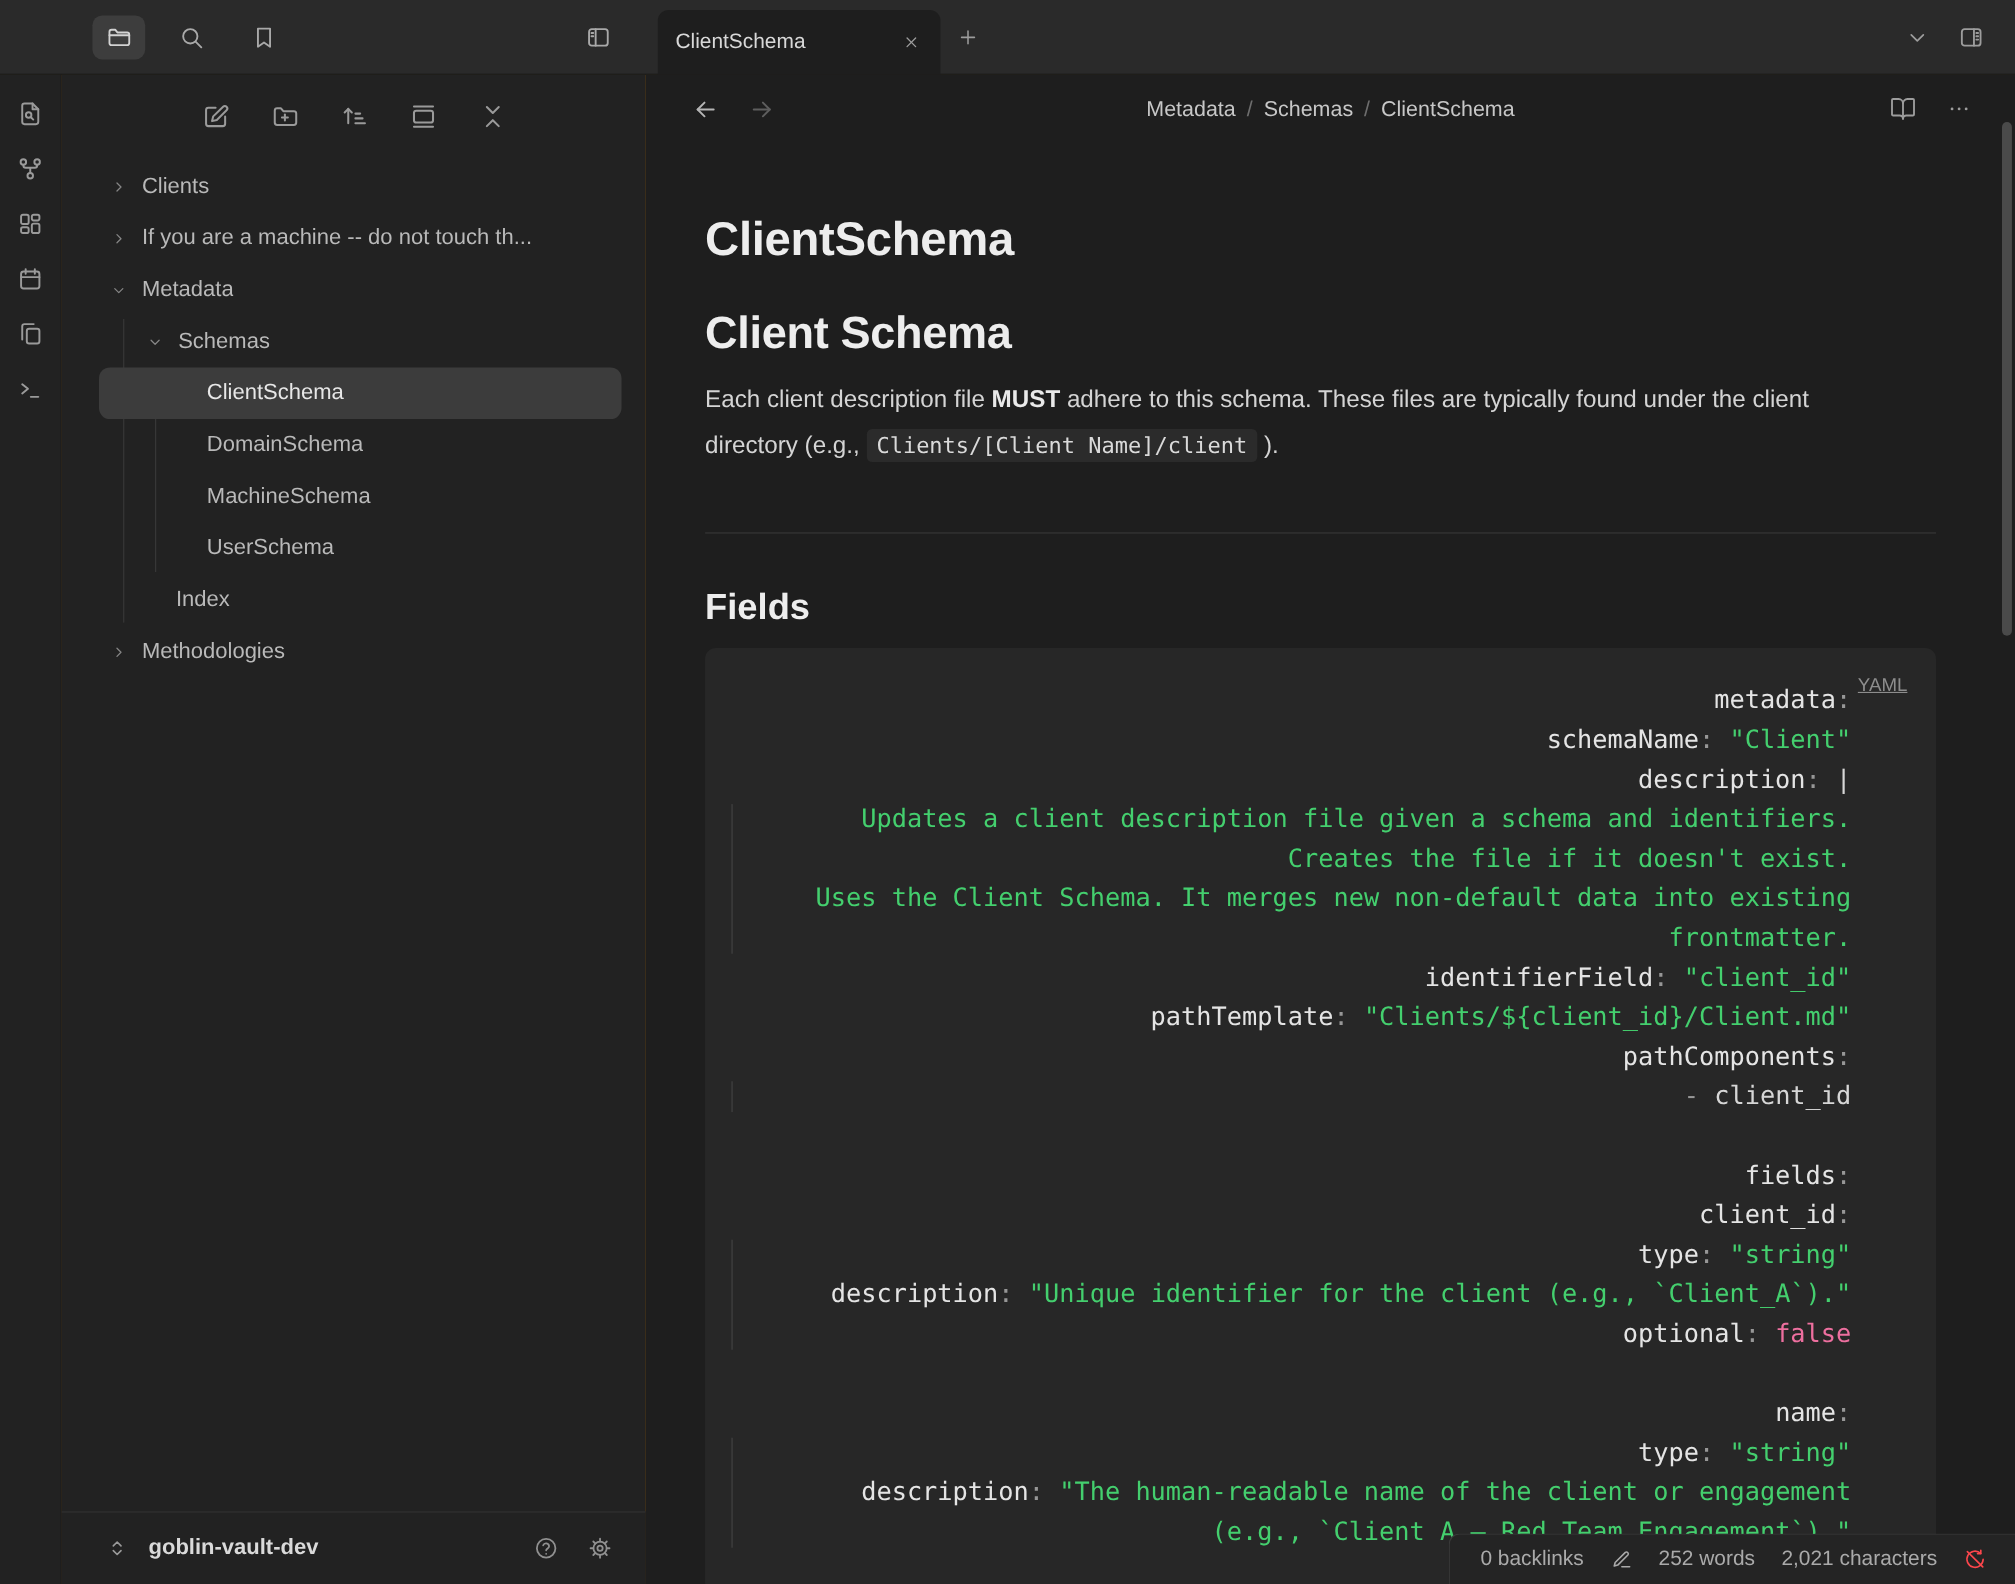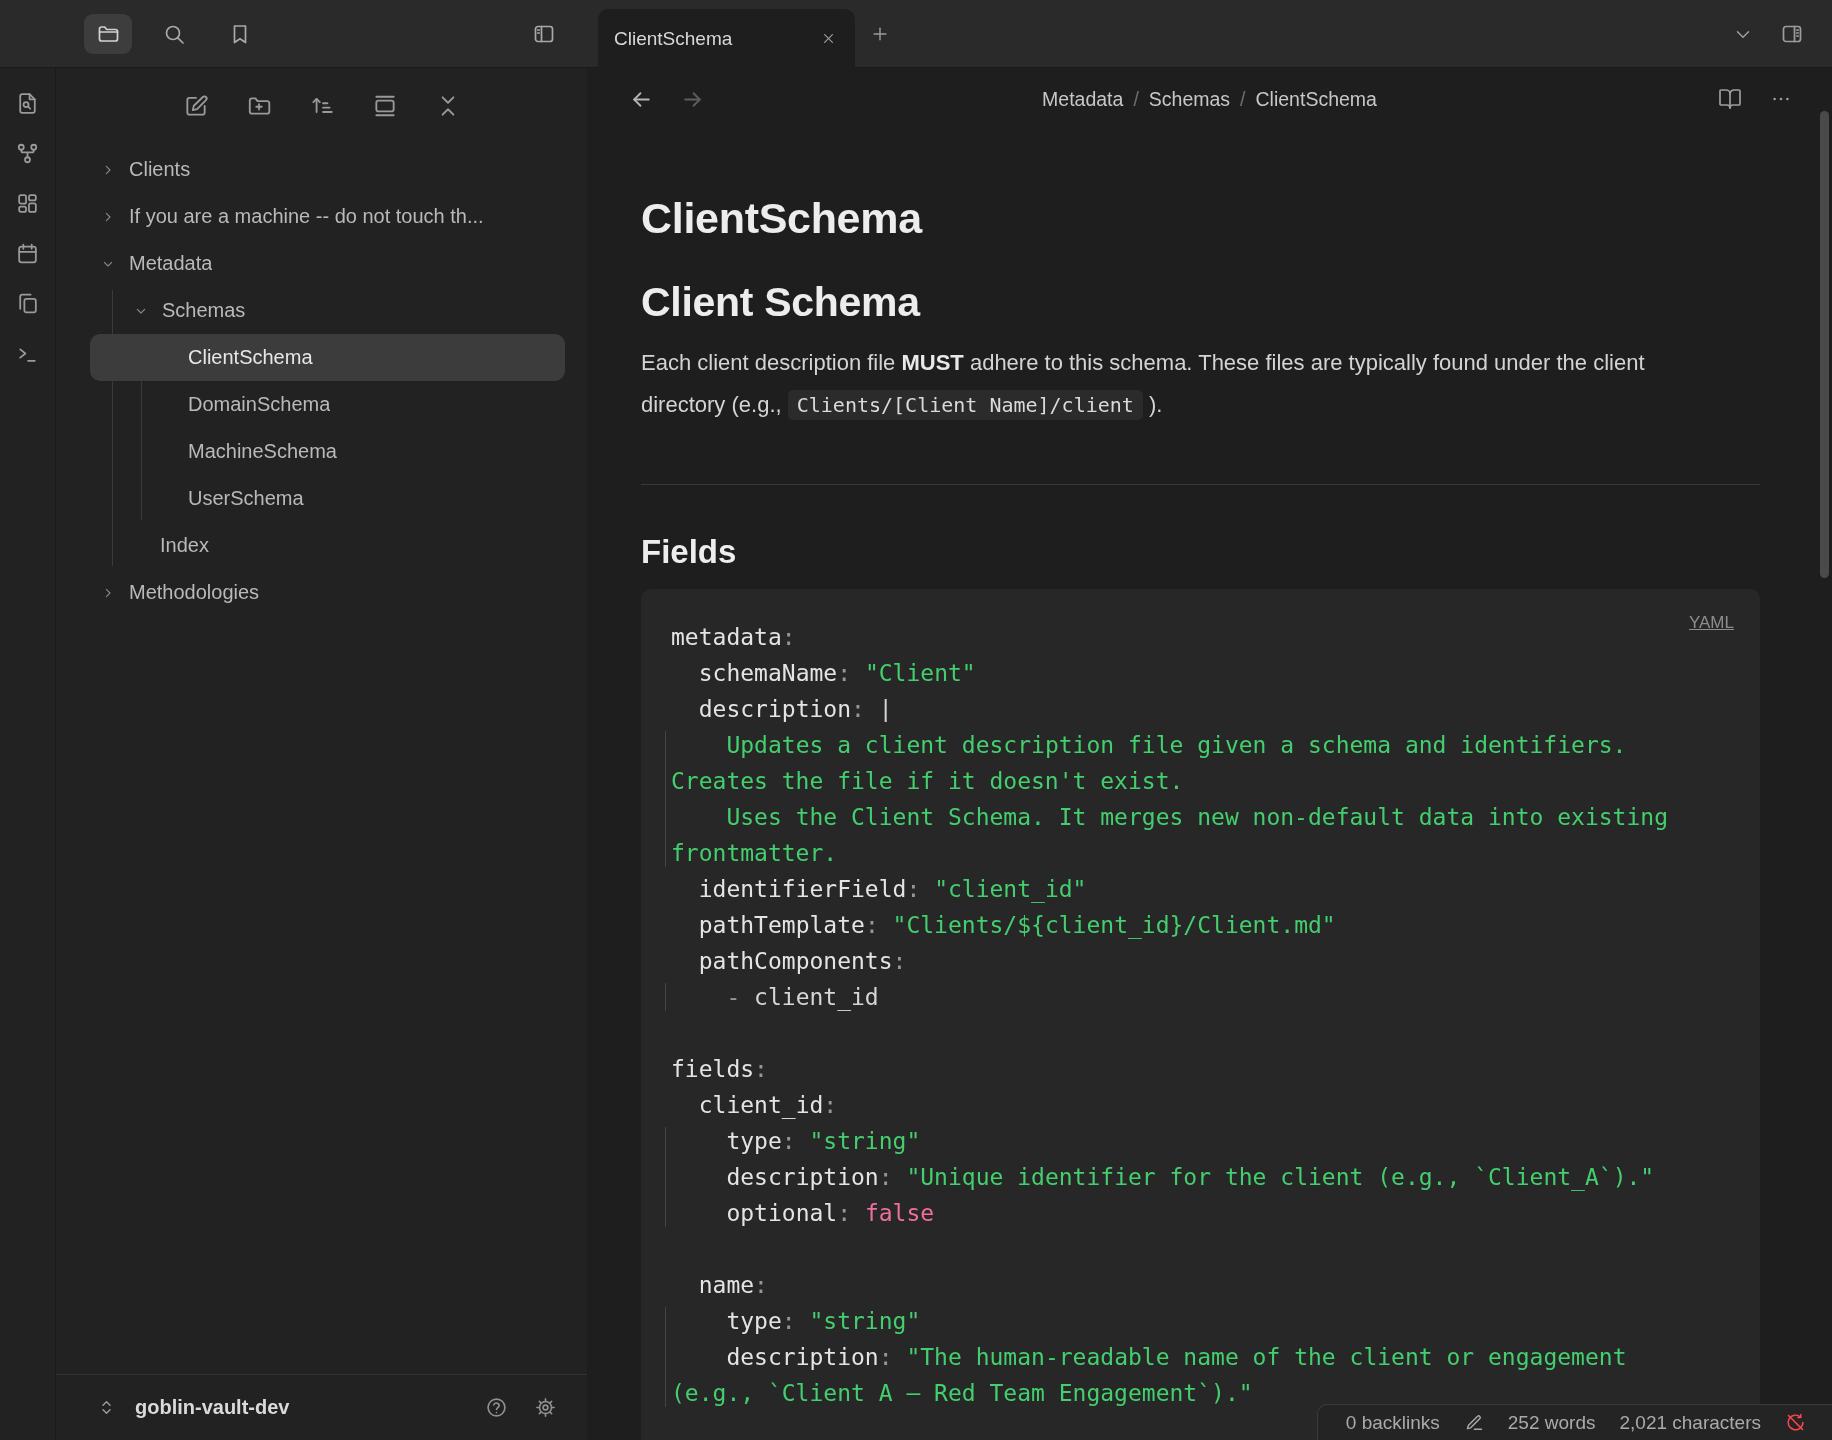--- a/index.html
+++ b/index.html
@@ -73,33 +73,33 @@
   .doc-p { margin-top:16px; font-size:22px; line-height:42px; color:#d4d4d4; max-width:1010px; }
   .doc-p b { color:#e9e9e9; }
   .inline-code { font-family:"DejaVu Sans Mono", monospace; font-size:20px; background:#2b2b2b; border-radius:5px; padding:3px 9px; color:#dadada; }
   .doc-hr { margin-top:58px; height:1px; background:#393939; }
   .doc-h2 { margin-top:48px; font-size:33px; font-weight:700; color:#ededed; }
 
   .codeblock { position:relative; margin-top:18px; background:#272727; border-radius:10px; padding:30px 30px 40px 30px;
                font-family:"DejaVu Sans Mono", monospace; font-size:23px; line-height:36px; color:#d6d6d6; height:860px; }
   .code-lang { position:absolute; top:16px; right:26px; font-family:"Liberation Sans", sans-serif; font-size:17px; color:#8d8d8d;text-decoration:underline; }
   .code-inner { max-width:1012px; }
-  .cblock { position:relative; white-space:pre-wrap; word-break:break-word; }
+  .cblock { position:relative; white-space:pre-wrap; word-break:break-word;text-align:right; }
   .cblock.guided::before { content:""; position:absolute; left:-6px; top:4px; bottom:4px; width:1px; background:#454545; }
   .cblank { height:36px; }
   .seg-k { color:#e4e4e4; }
   .seg-p { color:#979797; }
   .seg-s { color:#44cf6e; }
   .seg-b { color:#ed6f9f; }
   .seg-t { color:#d6d6d6; }
 
   .scrollbar-thumb { position:absolute; left:1820px; top:111px; width:9px; height:467px; border-radius:5px; background:#4a4a4a; cursor:pointer; }
 
   
-  .statusbar { position:absolute; right:0; bottom:0; height:36px; background:#242424; border:1px solid #3a3a3a; border-right:none; border-bottom:none;
+  .statusbar { position:absolute; right:0; bottom:0; height:46px; background:#242424; border:1px solid #3a3a3a; border-right:none; border-bottom:none;
                border-top-left-radius:10px; display:flex; align-items:center; gap:24px; padding:0 26px 0 28px; font-size:19px; color:#aaaaaa; }
   .status-item { cursor:default; }
   .status-click { cursor:pointer; }
   .sync-icon { color:#fb464c; }
 </style>
 </head>
 <body>
 
 <div id="app">
 

